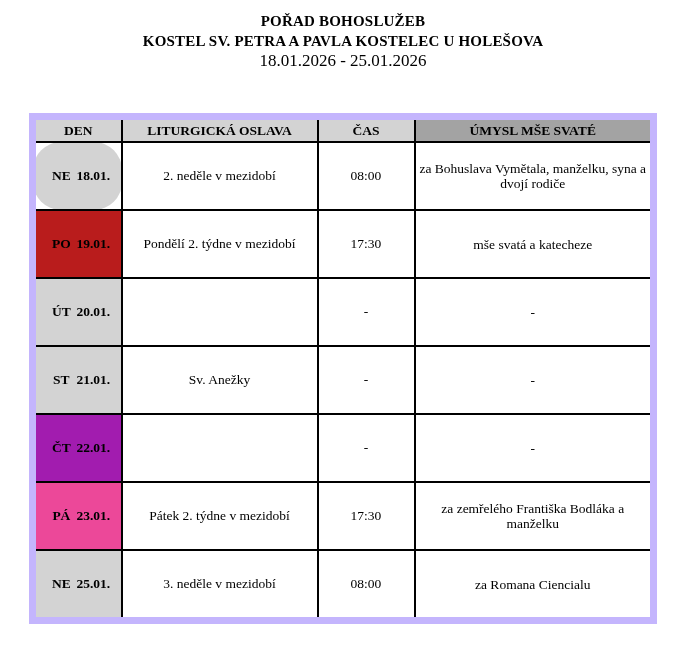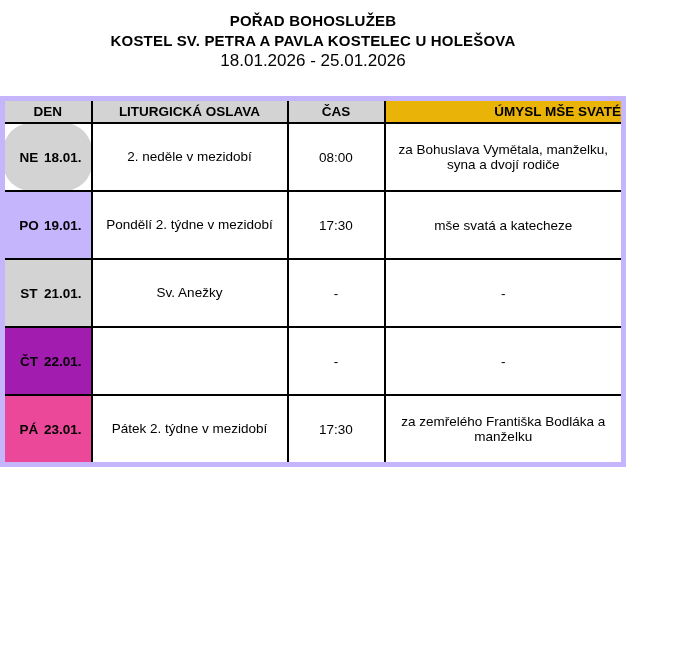--- a/index.html
+++ b/index.html
@@ -2,47 +2,47 @@
 <html><head>
 <meta charset="utf-8">
 <style>
   html, body {
     margin: 0;
     padding: 0;
     background: #ffffff;
   }
   .page {
     position: relative;
-    width: 626px;
+    width: 686px;
     height: 672px;
     background: #ffffff;
     color: #000000;
-    font-family: Liberation Sans, sans-serif;
+    font-family: Liberation Serif, serif;
     overflow: hidden;
   }
   .titles {
     text-align: center;
     padding-top: 11px;
   }
   .title-main, .title-sub {
     font-size: 15px;
     font-weight: bold;
     line-height: 20px;
     letter-spacing: 0.2px;
   }
   .title-dates {
     font-size: 17px;
     line-height: 20px;
   }
   table.schedule {
     border-collapse: collapse;
     table-layout: fixed;
     width: 621px;
-    margin: 25px auto 0 auto;
-    border: 5px solid #c4b5fd;
+    margin: 42px auto 0 auto;
+    border: 7px solid #c4b5fd;
     padding-left: 36px;
   }
   table.schedule th,
   table.schedule td {
     border: 2px solid #000000;
     font-size: 13.5px;
     vertical-align: middle;
     overflow: hidden;
   }
   table.schedule th {
@@ -89,39 +89,47 @@
       <col style="width:89px">
       <col style="width:196px">
       <col style="width:97px">
       <col style="width:239px">
     </colgroup>
     <thead>
       <tr>
         <th class="shaded" style="background: rgb(211, 211, 211);">DEN</th>
         <th class="shaded" style="background: rgb(211, 211, 211);">LITURGICKÁ OSLAVA</th>
         <th class="shaded" style="background: rgb(211, 211, 211);">ČAS</th>
-        <th class="shaded" style="background: #eab308; text-align: right;">ÚMYSL MŠE SVATÉ</th>
+        <th class="shaded" style="background: #a3a3a3;">ÚMYSL MŠE SVATÉ</th>
       </tr>
     </thead>
     <tbody>
       <tr>
         <td class="day-cell shaded" style="background: rgb(211, 211, 211); border-radius: 28px;">
           <span class="day-abbr">NE</span><span class="day-date">18.01.</span>
         </td>
         <td class="celebration-cell">2. neděle v mezidobí</td>
         <td class="time-cell">08:00</td>
         <td class="intention-cell">za Bohuslava Vymětala, manželku, syna a dvojí rodiče</td>
       </tr>
       <tr>
-        <td class="day-cell shaded" style="background: #c4b5fd;">
+        <td class="day-cell shaded" style="background: #b91c1c;">
           <span class="day-abbr">PO</span><span class="day-date">19.01.</span>
         </td>
         <td class="celebration-cell">Pondělí 2. týdne v mezidobí</td>
         <td class="time-cell">17:30</td>
         <td class="intention-cell">mše svatá a katecheze</td>
+      </tr>
+      <tr>
+        <td class="day-cell shaded" style="background: rgb(211, 211, 211);">
+          <span class="day-abbr">ÚT</span><span class="day-date">20.01.</span>
+        </td>
+        <td class="celebration-cell"></td>
+        <td class="time-cell">-</td>
+        <td class="intention-cell">-</td>
       </tr>
       <tr>
         <td class="day-cell shaded" style="background: rgb(211, 211, 211);">
           <span class="day-abbr">ST</span><span class="day-date">21.01.</span>
         </td>
         <td class="celebration-cell">Sv. Anežky</td>
         <td class="time-cell">-</td>
         <td class="intention-cell">-</td>
       </tr>
       <tr>
@@ -133,16 +141,24 @@
         <td class="intention-cell">-</td>
       </tr>
       <tr>
         <td class="day-cell shaded" style="background: #ec4899;">
           <span class="day-abbr">PÁ</span><span class="day-date">23.01.</span>
         </td>
         <td class="celebration-cell">Pátek 2. týdne v mezidobí</td>
         <td class="time-cell">17:30</td>
         <td class="intention-cell">za zemřelého Františka Bodláka a manželku</td>
       </tr>
+      <tr>
+        <td class="day-cell shaded" style="background: rgb(211, 211, 211);">
+          <span class="day-abbr">NE</span><span class="day-date">25.01.</span>
+        </td>
+        <td class="celebration-cell">3. neděle v mezidobí</td>
+        <td class="time-cell">08:00</td>
+        <td class="intention-cell">za Romana Ciencialu</td>
+      </tr>
     </tbody>
   </table>
 
 </div>
 
 </body></html>

